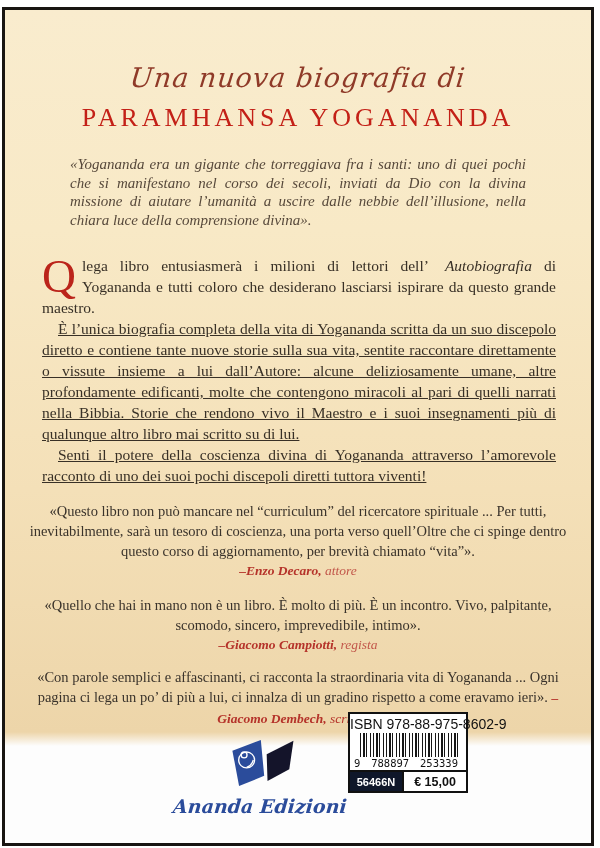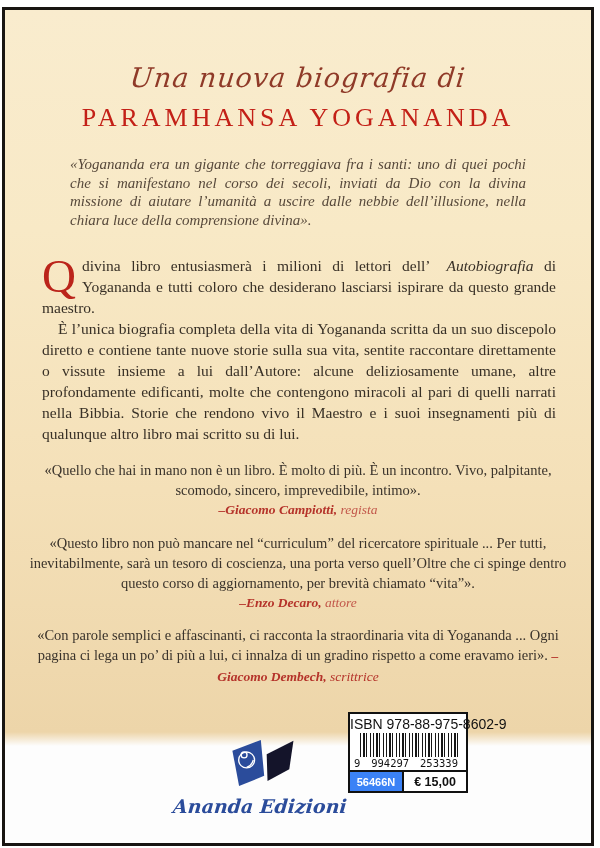--- a/index.html
+++ b/index.html
@@ -36,21 +36,21 @@
     margin-top:7px;text-align:center;
     font-variant:small-caps;font-style:italic;
     font-size:13px;letter-spacing:1px;color:#57493b;
   }
   
   .body-text{
     margin-top:26px;padding:0 35px 0 37px;
     font-size:15.5px;line-height:21px;color:#383026;text-align:justify;
   }
   .body-text p{margin:0;}
-  .body-text p.indent{text-indent:16px;}
+  .body-text p.indent{text-indent:16px;text-decoration:underline;}
   .dropcap{
     float:left;font-size:47px;line-height:38px;
     padding:2px 6px 0 0;color:#bb241a;
   }
   .ital{font-style:italic;margin-left:16px;}
   
   .testimonial{width:540px;margin:0 auto;text-align:center;color:#3a332b;}
   .t-quote{font-size:14.5px;line-height:20px;}
   .t1{margin-top:16px;}
   .t2{margin-top:15px;}
@@ -82,21 +82,21 @@
   }
   .digits{
     display:flex;justify-content:space-between;
     padding:0 8px 1px 4px;
     font-family:"DejaVu Sans Mono", monospace;font-size:10.5px;color:#111;
   }
   .code-row{
     display:flex;height:19px;border-top:2px solid #111;
   }
   .code-cell{
-    width:52px;background:#3b82f6;color:#fff;
+    width:52px;background:#0f172a;color:#fff;
     display:flex;align-items:center;justify-content:center;
     font-family:"Liberation Sans", sans-serif;font-weight:bold;font-size:11px;
   }
   .price-cell{
     flex:1;background:#fff;color:#111;border-left:2px solid #111;
     display:flex;align-items:center;justify-content:center;
     font-family:"Liberation Sans", sans-serif;font-weight:bold;font-size:12.5px;
   }
   
   .publisher{
@@ -114,44 +114,45 @@
 
 <div class="page">
   <div class="cover">
 
     <div class="pretitle">Una nuova biografia di</div>
     <div class="title">PARAMHANSA YOGANANDA</div>
 
     <div class="intro-quote">«Yogananda era un gigante che torreggiava fra i santi: uno di quei pochi che si manifestano nel corso dei secoli, inviati da Dio con la divina missione di aiutare l’umanità a uscire dalle nebbie dell’illusione, nella chiara luce della comprensione divina».</div>
 
     <div class="body-text">
-      <p><span class="dropcap">Q</span><span>divina libro entusiasmerà i milioni di lettori dell’</span><span class="ital">Autobiografia</span><span> di Yogananda e tutti coloro che desiderano lasciarsi ispirare da questo grande maestro.</span></p>
+      <p><span class="dropcap">Q</span><span>lega libro entusiasmerà i milioni di lettori dell’</span><span class="ital">Autobiografia</span><span> di Yogananda e tutti coloro che desiderano lasciarsi ispirare da questo grande maestro.</span></p>
       <p class="indent">È l’unica biografia completa della vita di Yogananda scritta da un suo discepolo diretto e contiene tante nuove storie sulla sua vita, sentite raccontare direttamente o vissute insieme a lui dall’Autore: alcune deliziosamente umane, altre profondamente edificanti, molte che contengono miracoli al pari di quelli narrati nella Bibbia. Storie che rendono vivo il Maestro e i suoi insegnamenti più di qualunque altro libro mai scritto su di lui.</p>
+      <p class="indent">Senti il potere della coscienza divina di Yogananda attraverso l’amorevole racconto di uno dei suoi pochi discepoli diretti tuttora viventi!</p>
+    </div>
+
+    <div class="testimonial t2">
+      <div class="t-quote">«Questo libro non può mancare nel “curriculum” del ricercatore spirituale ... Per tutti, inevitabilmente, sarà un tesoro di coscienza, una porta verso quell’Oltre che ci spinge dentro questo corso di aggiornamento, per brevità chiamato “vita”».</div>
+      <div class="t-attrib"><span class="t-name">–</span><span class="t-name">Enzo Decaro,</span><span class="t-role"> attore</span></div>
     </div>
 
     <div class="testimonial t1">
       <div class="t-quote">«Quello che hai in mano non è un libro. È molto di più. È un incontro. Vivo, palpitante, scomodo, sincero, imprevedibile, intimo».</div>
       <div class="t-attrib"><span class="t-name">–</span><span class="t-name">Giacomo Campiotti,</span><span class="t-role"> regista</span></div>
-    </div>
-
-    <div class="testimonial t2">
-      <div class="t-quote">«Questo libro non può mancare nel “curriculum” del ricercatore spirituale ... Per tutti, inevitabilmente, sarà un tesoro di coscienza, una porta verso quell’Oltre che ci spinge dentro questo corso di aggiornamento, per brevità chiamato “vita”».</div>
-      <div class="t-attrib"><span class="t-name">–</span><span class="t-name">Enzo Decaro,</span><span class="t-role"> attore</span></div>
     </div>
 
     <div class="testimonial t3">
       <div class="t-quote"><span>«Con parole semplici e affascinanti, ci racconta la straordinaria vita di Yogananda ... Ogni pagina ci lega un po’ di più a lui, ci innalza di un gradino rispetto a come eravamo ieri». </span><span class="inline-attrib t-name">–</span><span class="inline-attrib t-name">Giacomo Dembech,</span><span class="inline-attrib t-role"> scrittrice</span></div>
     </div>
 
     <div class="barcode-box">
       <div class="isbn-label">ISBN 978-88-975-8602-9</div>
       <div class="bars"></div>
       <div class="digits">
         <span>9</span>
-        <span>994297</span>
+        <span>788897</span>
         <span>253339</span>
       </div>
       <div class="code-row">
         <div class="code-cell">56466N</div>
         <div class="price-cell">€ 15,00</div>
       </div>
     </div>
 
     <div class="publisher">
       <svg class="logo-book" width="92" height="56" viewBox="0 0 110 66">

